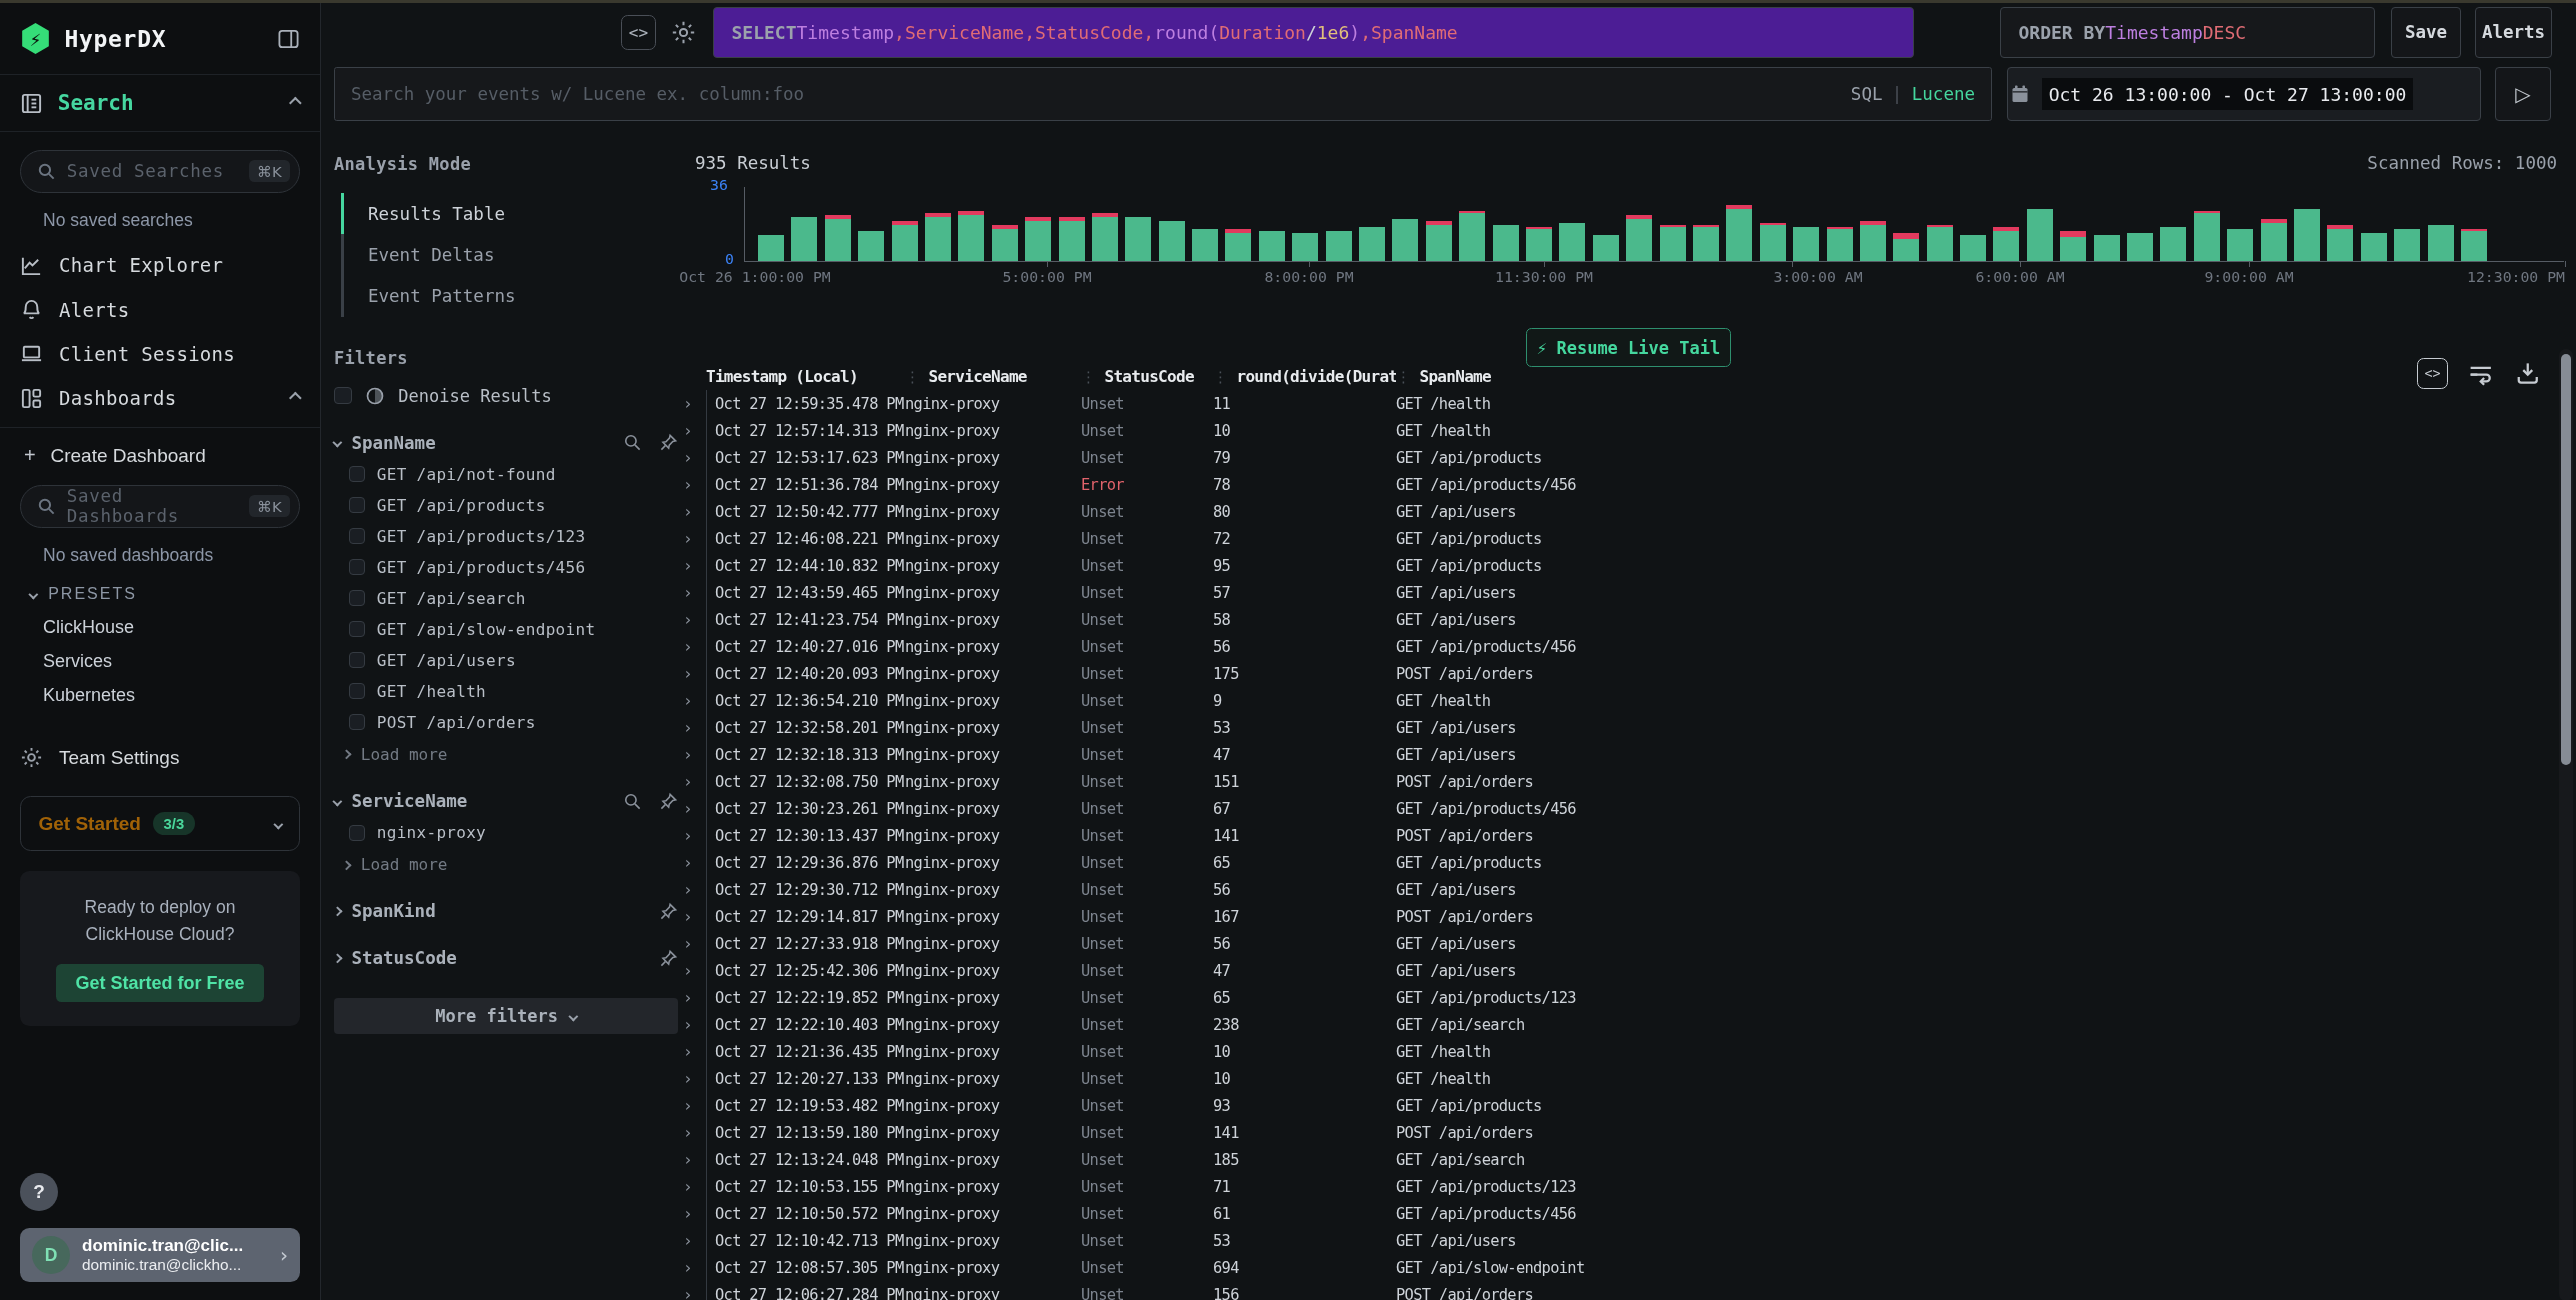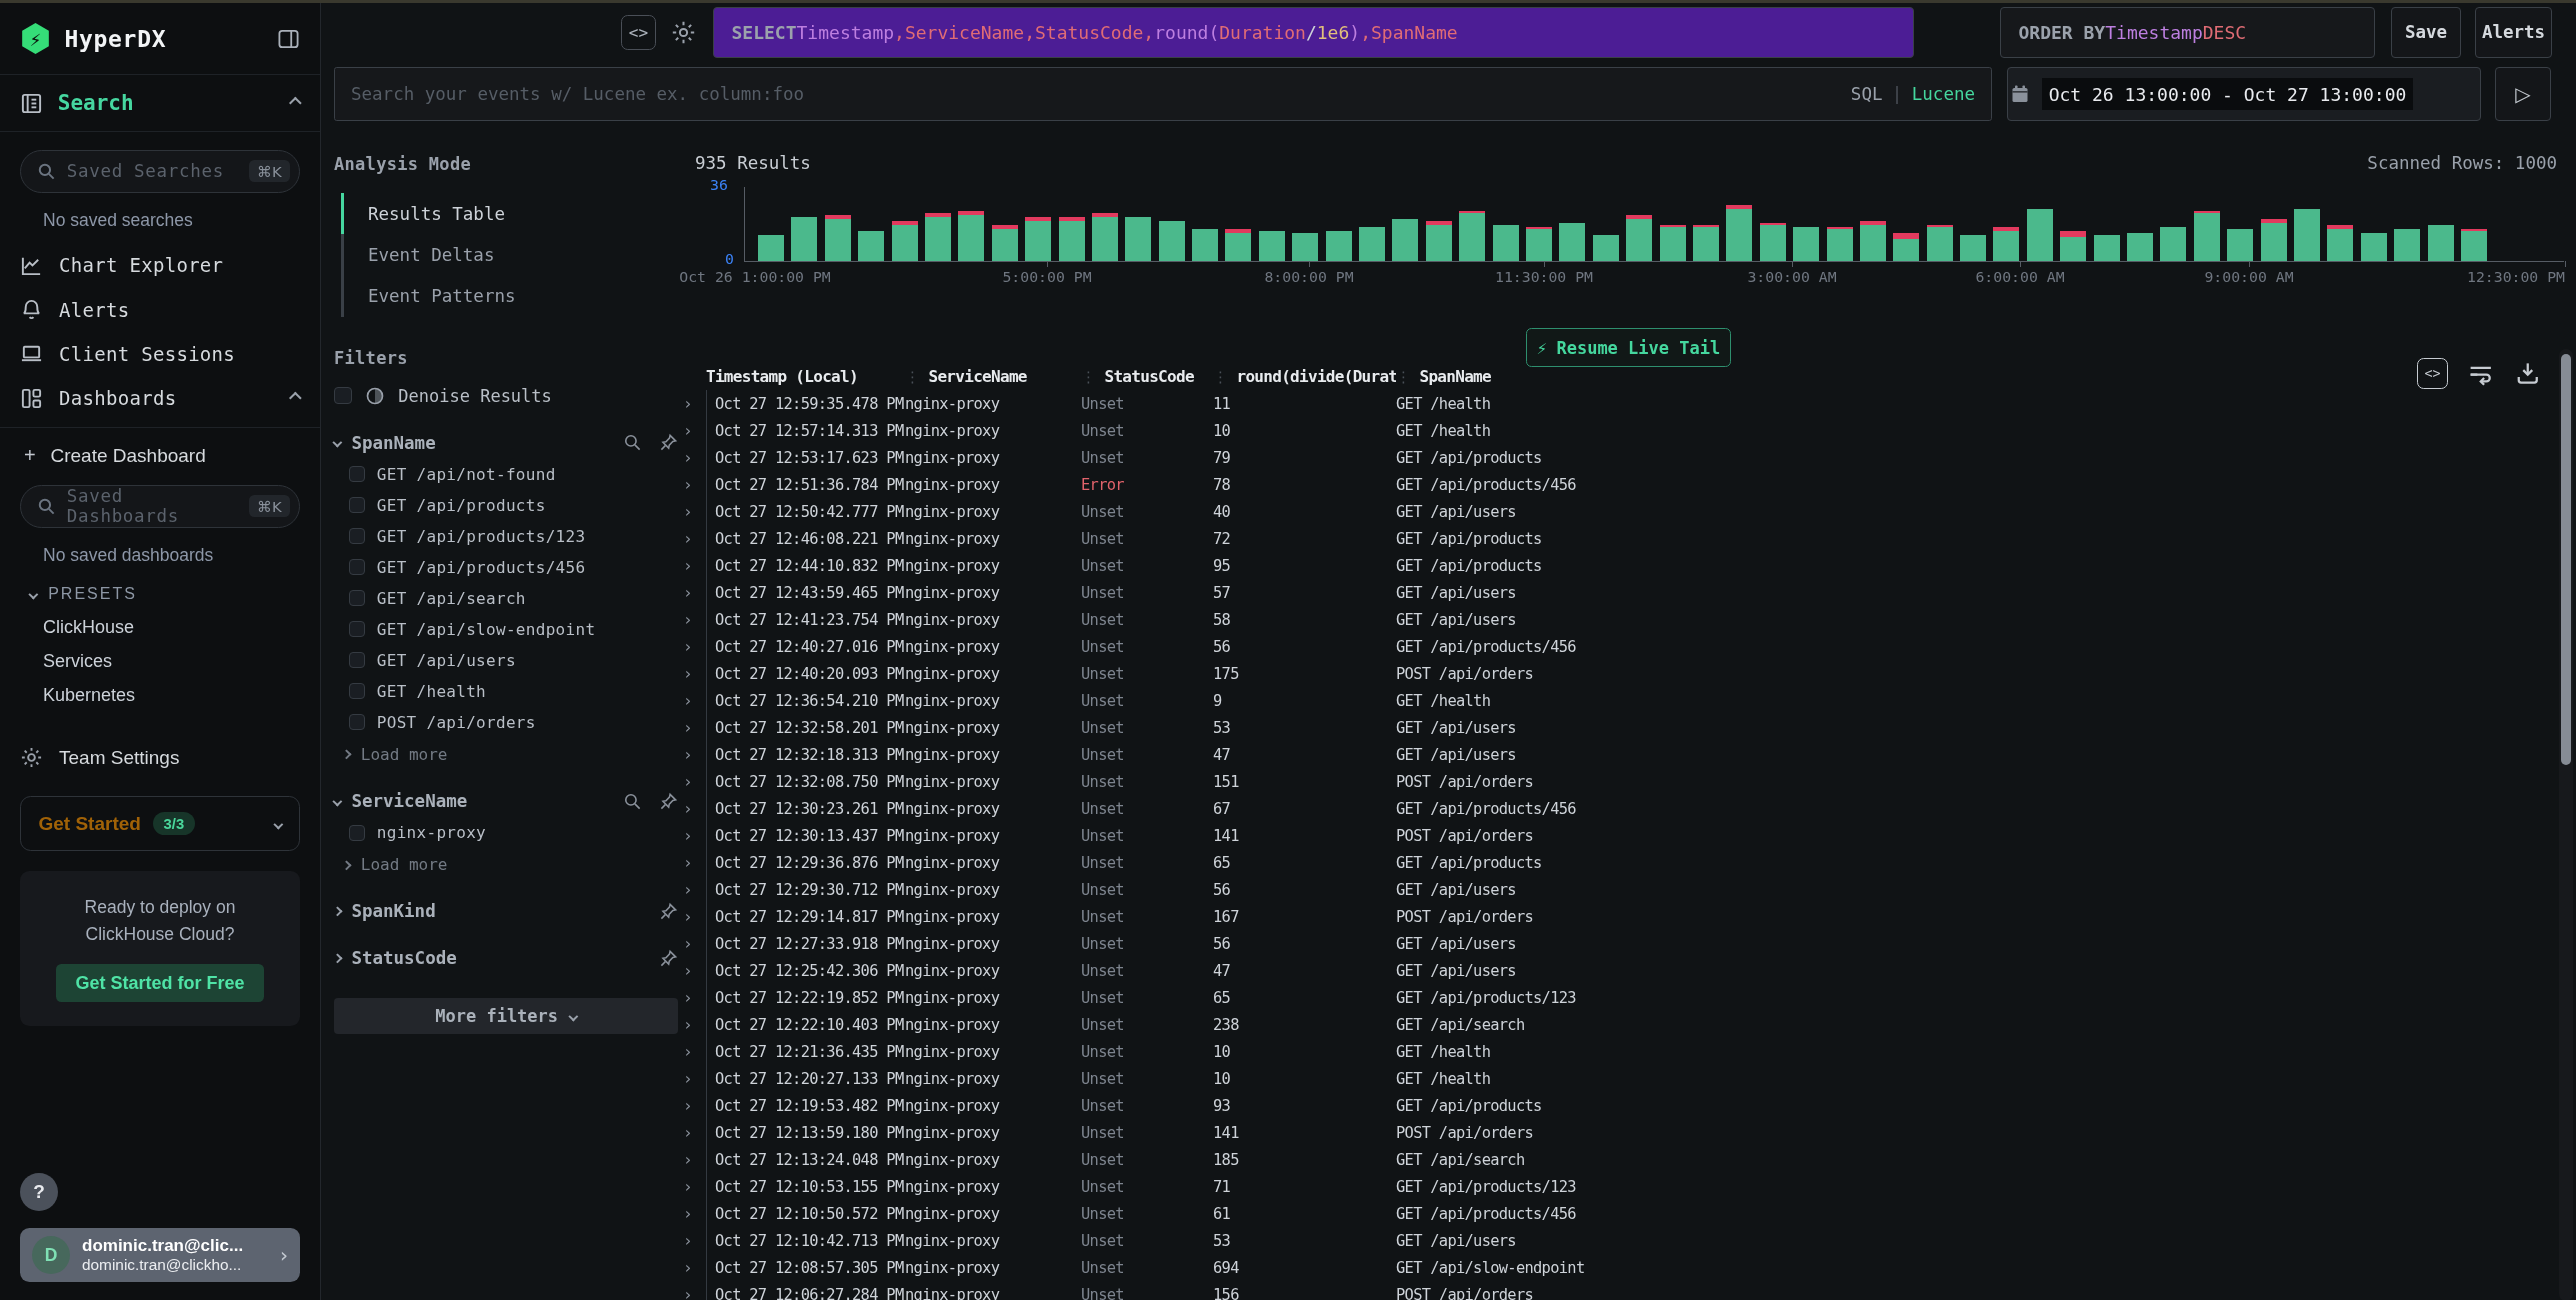--- a/index.html
+++ b/index.html
@@ -681,21 +681,21 @@
       </div>
     </div>
   <div id="xlabels">
       <div class="xlab" style="left: 1.3px;">Oct 26 1:00:00 PM</div>
       <div class="xlab" style="left: 369px; transform: translateX(-50%);">5:00:00 PM</div>
       <div class="xtickmark" style="left: 369px;"></div>
       <div class="xlab" style="left: 631px; transform: translateX(-50%);">8:00:00 PM</div>
       <div class="xtickmark" style="left: 631px;"></div>
       <div class="xlab" style="left: 866px; transform: translateX(-50%);">11:30:00 PM</div>
       <div class="xtickmark" style="left: 866px;"></div>
-      <div class="xlab" style="left: 1114px; transform: translateX(-50%);">3:00:00 AM</div>
+      <div class="xlab" style="left: 1140px; transform: translateX(-50%);">3:00:00 AM</div>
       <div class="xtickmark" style="left: 1114px;"></div>
       <div class="xlab" style="left: 1342px; transform: translateX(-50%);">6:00:00 AM</div>
       <div class="xtickmark" style="left: 1342px;"></div>
       <div class="xlab" style="left: 1571px; transform: translateX(-50%);">9:00:00 AM</div>
       <div class="xtickmark" style="left: 1571px;"></div>
       <div class="xlab" style="left: 1887px; transform: translateX(-100%);">12:30:00 PM</div>
       <div class="xtickmark" style="left: 1887px;"></div>
     </div>
 
   <div id="live-tail">
@@ -777,21 +777,21 @@
           <div class="cell">nginx-proxy</div>
           <div class="cell st-error">Error</div>
           <div class="cell">78</div>
           <div class="cell">GET /api/products/456</div>
         </div>
         <div class="trow">
           <div class="exp">›</div>
           <div class="cell ts">Oct 27 12:50:42.777 PM</div>
           <div class="cell">nginx-proxy</div>
           <div class="cell st-unset">Unset</div>
-          <div class="cell">40</div>
+          <div class="cell">80</div>
           <div class="cell">GET /api/users</div>
         </div>
         <div class="trow">
           <div class="exp">›</div>
           <div class="cell ts">Oct 27 12:46:08.221 PM</div>
           <div class="cell">nginx-proxy</div>
           <div class="cell st-unset">Unset</div>
           <div class="cell">72</div>
           <div class="cell">GET /api/products</div>
         </div>

